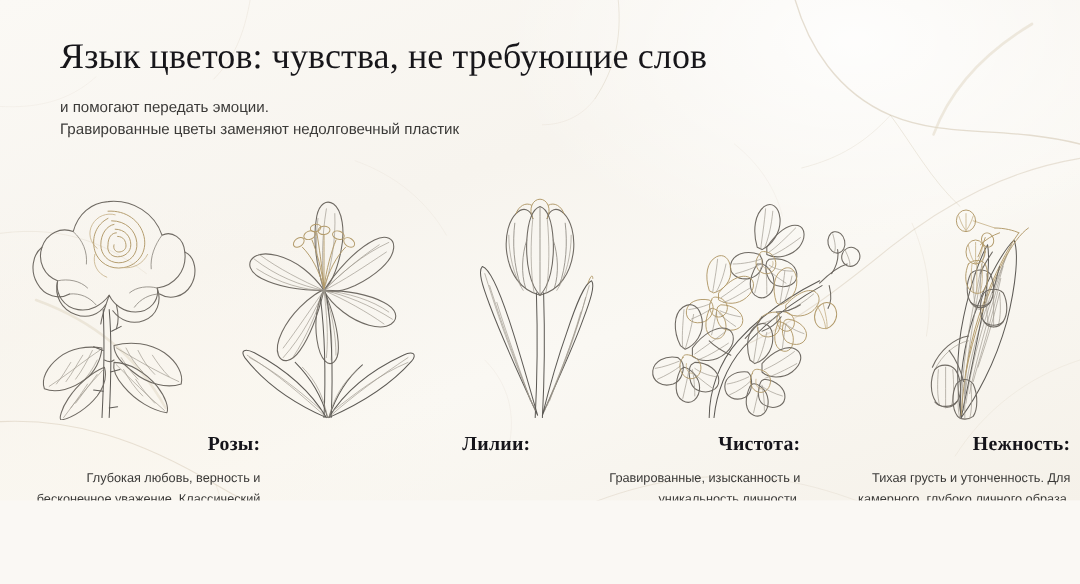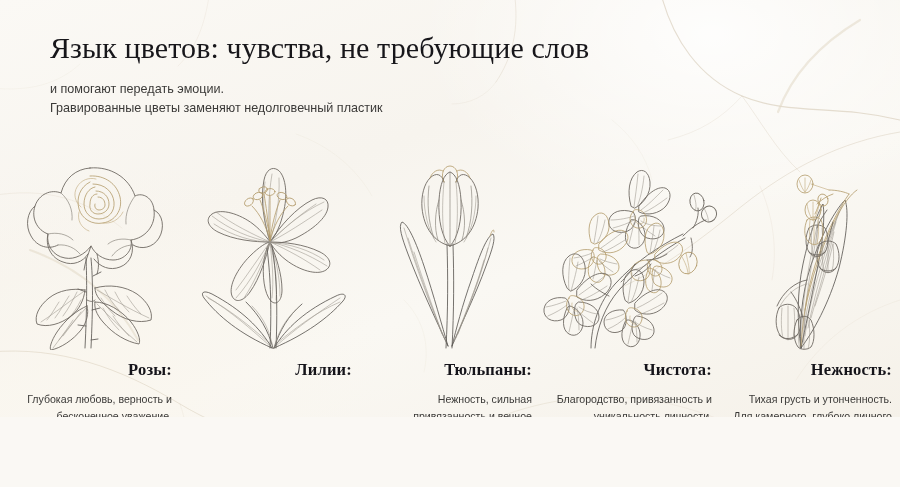--- a/index.html
+++ b/index.html
@@ -558,26 +558,22 @@
 
   <div class="caption-row">
     <div class="caption-cell">
       <div class="caption-title">Розы:</div>
       <div class="caption-body">Глубокая любовь, верность и бесконечное уважение. Классический выбор.</div>
     </div>
     <div class="caption-cell">
       <div class="caption-title">Лилии:</div>
     </div>
     <div class="caption-cell">
-      <div class="caption-title">Тюльпаны:</div>
-      <div class="caption-body">Нежность, сильная привязанность и вечное обновление жизни.</div>
-    </div>
-    <div class="caption-cell">
       <div class="caption-title">Чистота:</div>
-      <div class="caption-body">Благородство, привязанность и уникальность личности.</div>
+      <div class="caption-body">Гравированные, изысканность и уникальность личности.</div>
     </div>
     <div class="caption-cell">
       <div class="caption-title">Нежность:</div>
       <div class="caption-body">Тихая грусть и утонченность. Для камерного, глубоко личного образа.</div>
     </div>
   </div>
 
 </div>
 
 </body></html>

